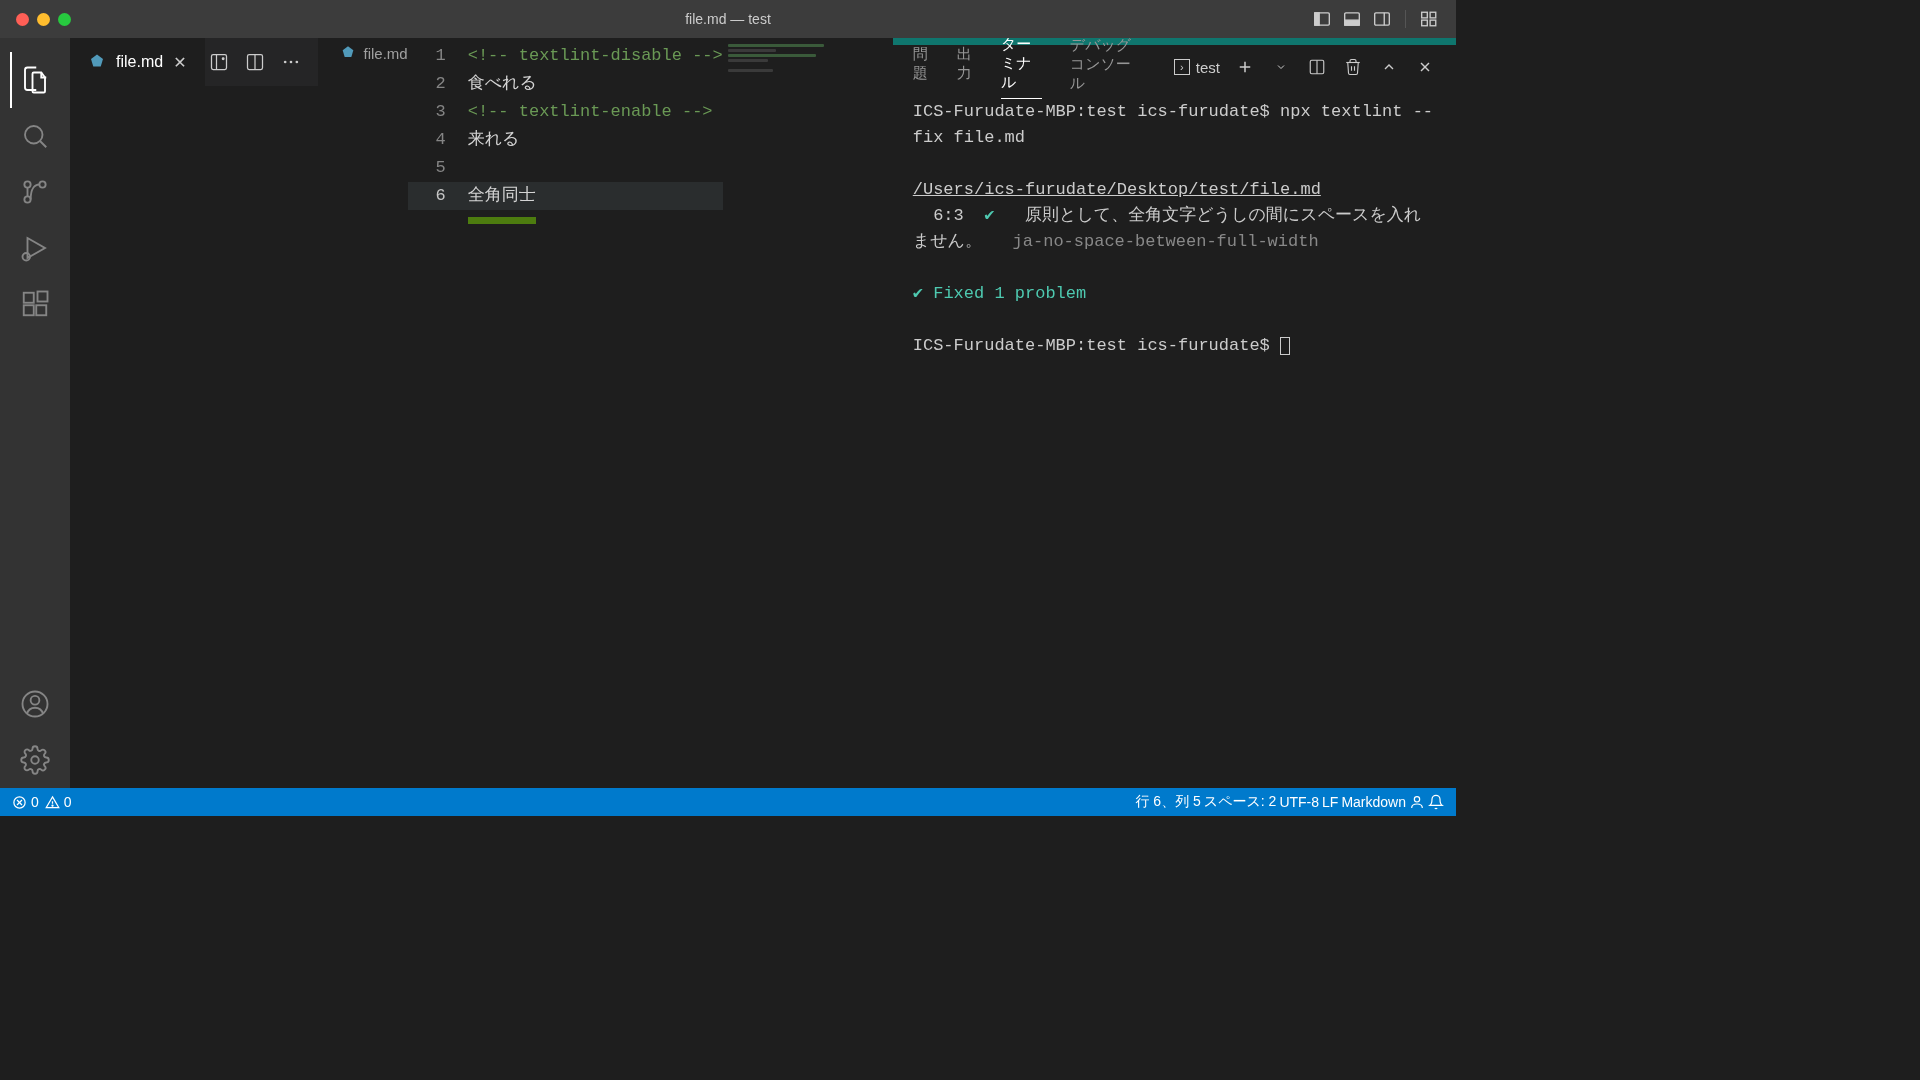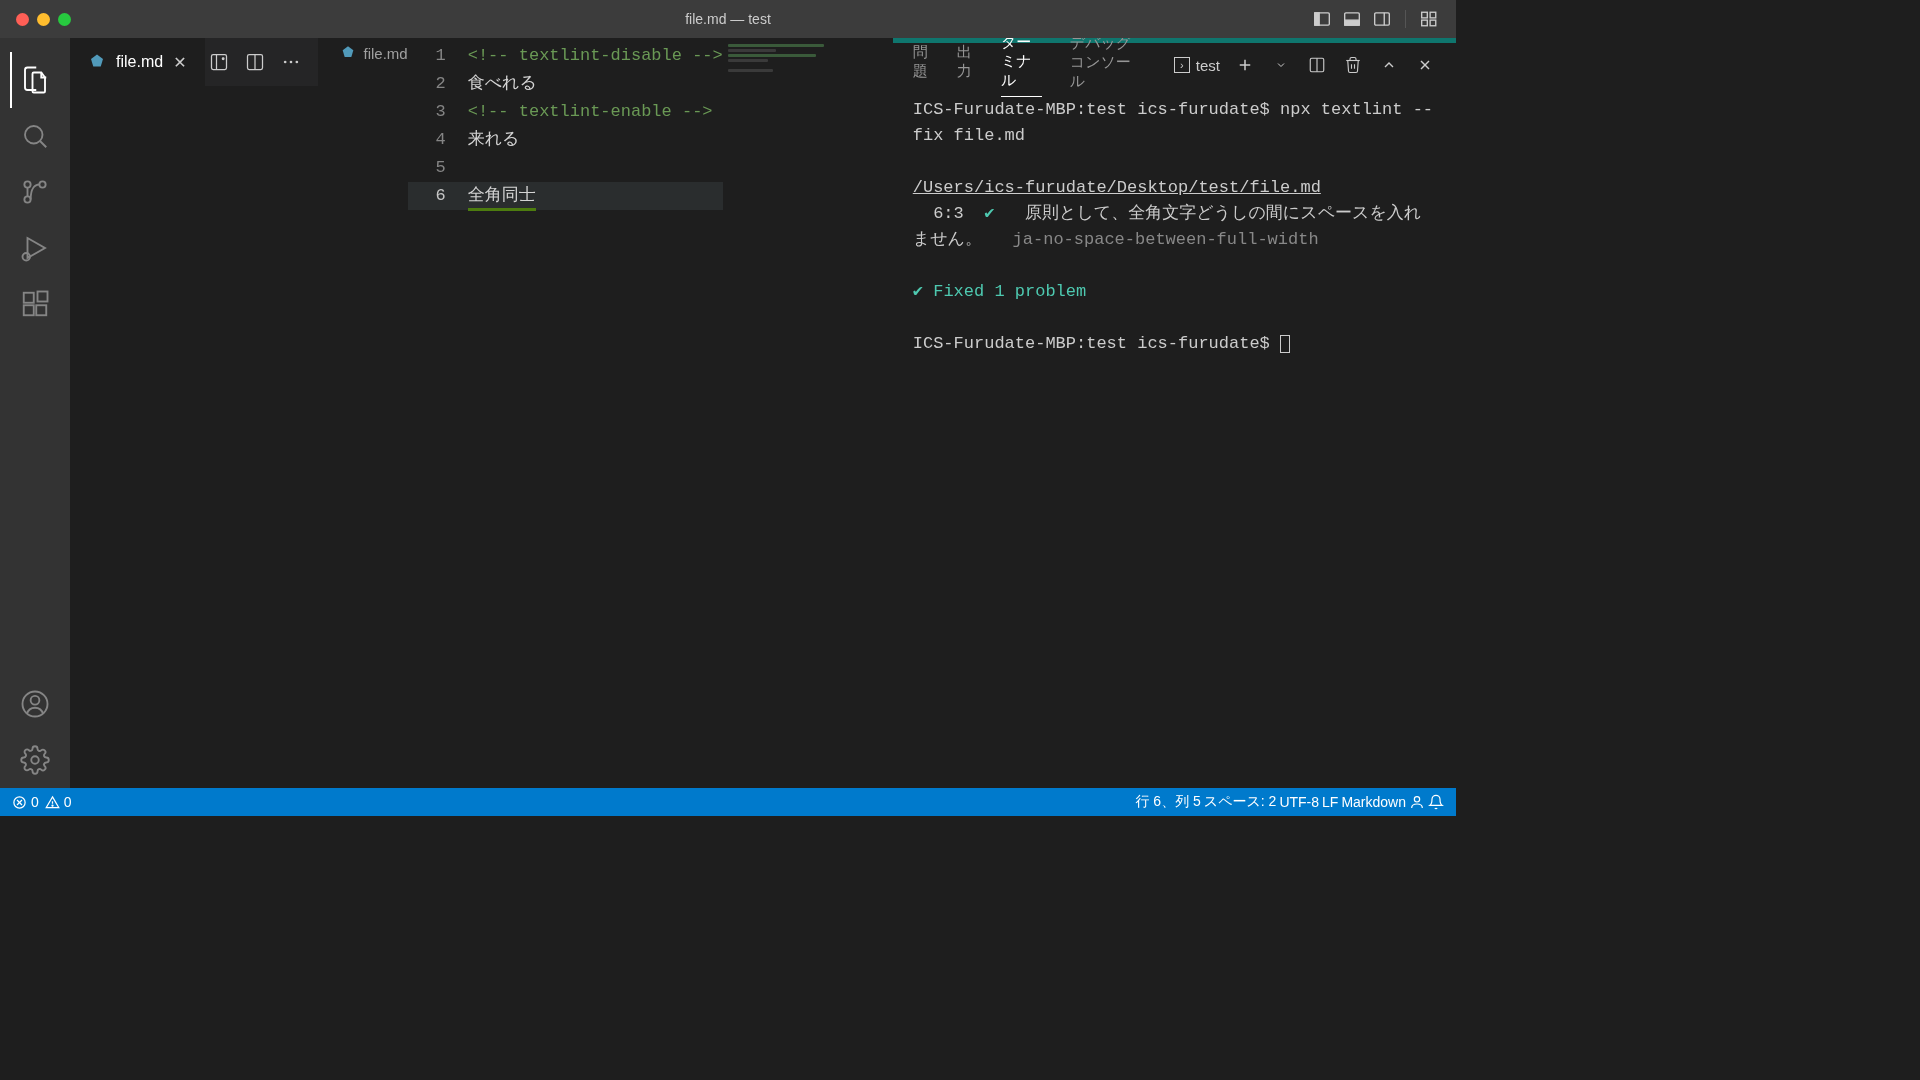--- a/index.html
+++ b/index.html
@@ -89,35 +89,35 @@
 }
 .code-line { display: flex; }
 .gutter {
   width: 60px; text-align: right; padding-right: 22px;
   color: #858585; user-select: none;
 }
 .code-content { flex: 1; white-space: pre; color: #d4d4d4; }
 .tok-comment { color: #6a9955; }
 .code-line.current { background: #2a2d2e; }
 .code-line.current .gutter { color: #c6c6c6; }
-.error-underline { border-bottom: 3px solid #4d7c0f; padding-bottom: 3px; }
+.error-underline { border-bottom: 7px solid #4d7c0f; padding-bottom: 12px; }
 
 .minimap {
   width: 170px; background: #1e1e1e;
   border-left: 1px solid #1e1e1e;
   padding: 6px 4px;
 }
 .mm-line { height: 3px; margin-bottom: 2px; border-radius: 1px; }
 .mm-green { background: #3a5a3a; width: 60%; }
 .mm-gray  { background: #3a3a3a; width: 30%; }
 
 .panel {
   height: 440px;
   background: #1e1e1e;
-  border-top: 5px solid #0f766e;
+  border-top: 7px solid #0f766e;
   display: flex; flex-direction: column;
 }
 .panel-tabs {
   height: 44px; display: flex; align-items: center;
   padding: 0 20px; gap: 28px; font-size: 15px;
 }
 .panel-tab { color: #969696; cursor: pointer; padding-bottom: 6px; }
 .panel-tab.active { color: #ffffff; border-bottom: 1px solid #ffffff; }
 .panel-actions { margin-left: auto; display: flex; align-items: center; gap: 14px; color: #cccccc; }
 .panel-actions .ico { width: 22px; height: 22px; display: flex; align-items: center; justify-content: center; }

